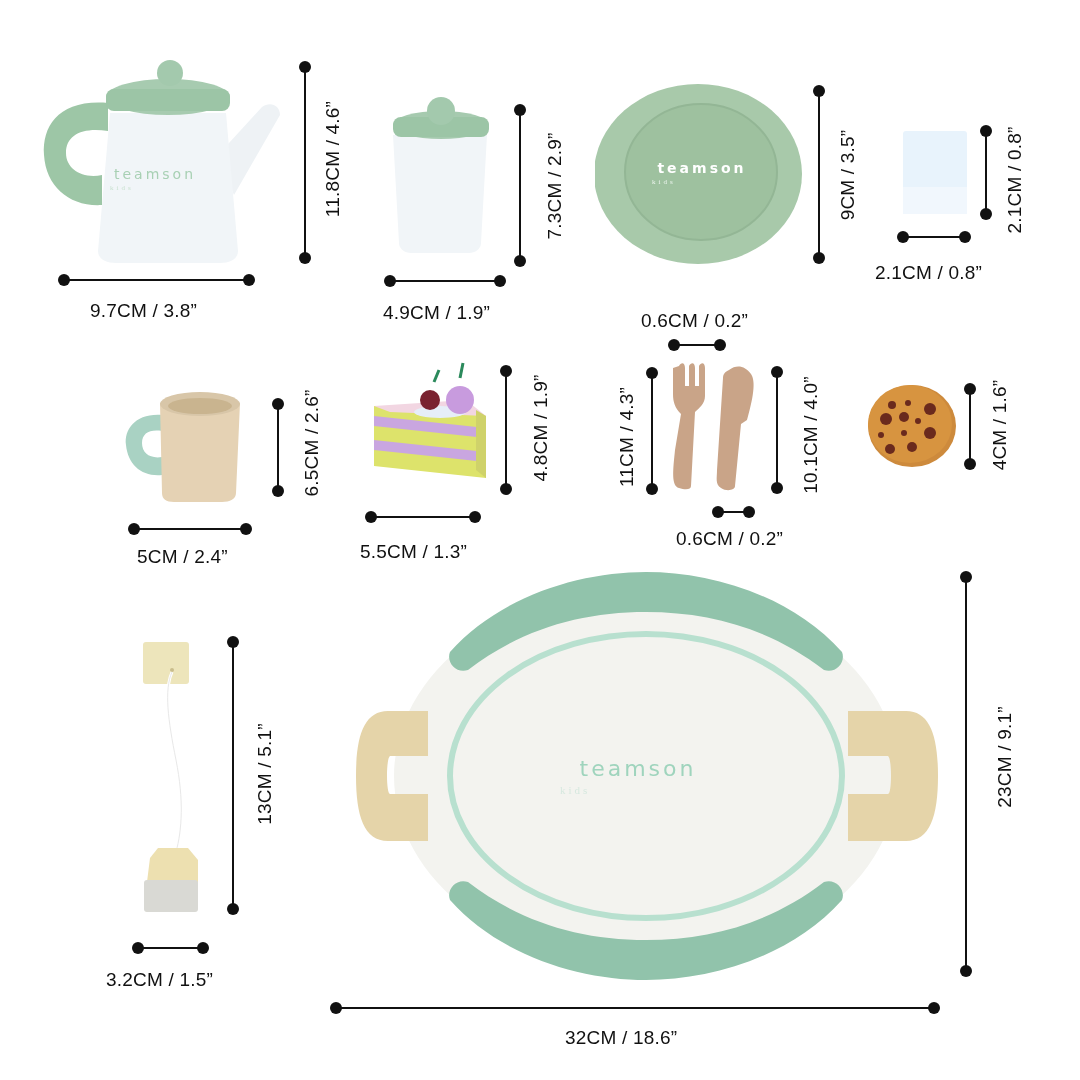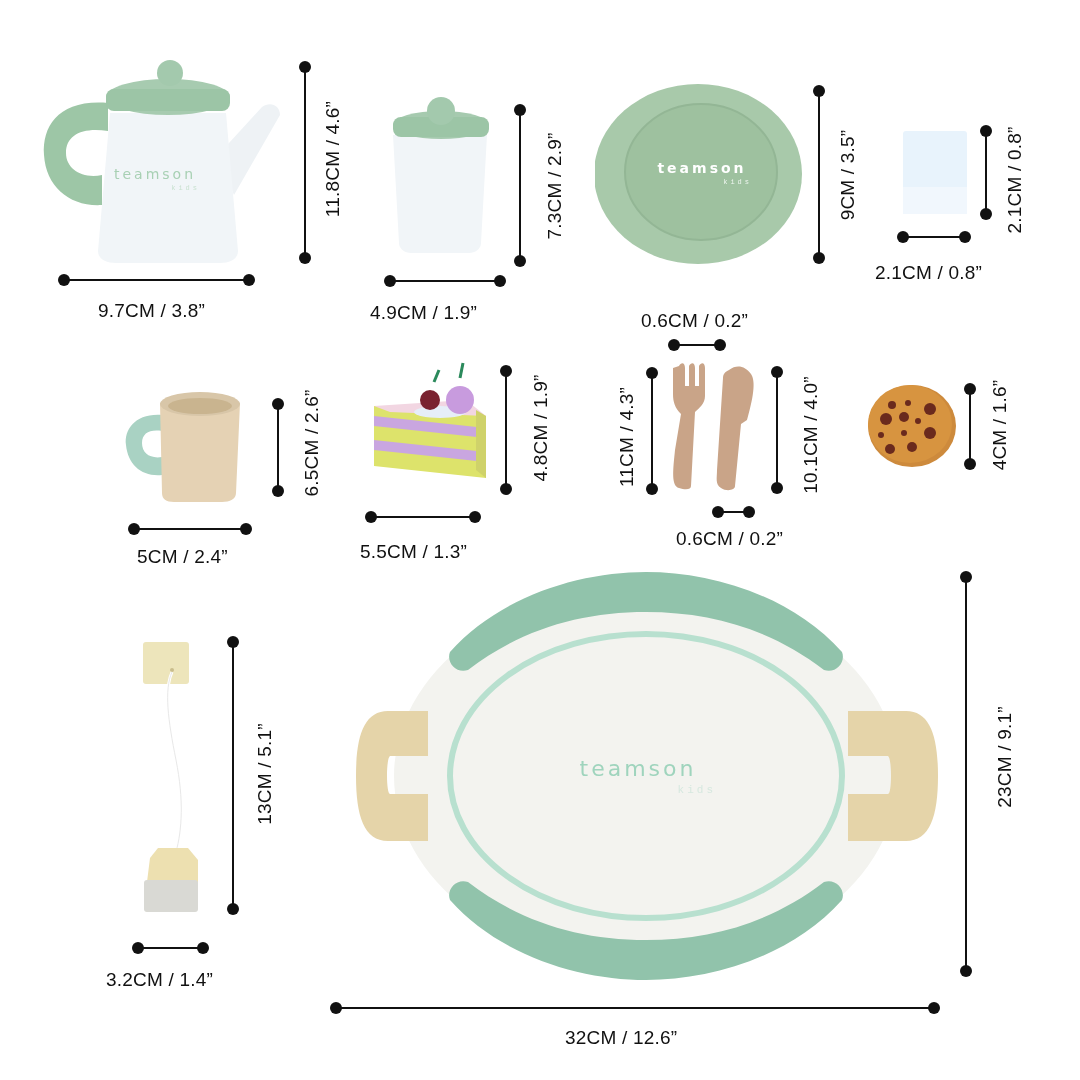--- a/index.html
+++ b/index.html
@@ -4,21 +4,21 @@
 <style>
   html, body { margin: 0; padding: 0; background: #ffffff; }
   #canvas { position: relative; width: 1080px; height: 1080px; overflow: hidden; background: #ffffff; font-family: "Liberation Sans", sans-serif; color: #111; }
   .abs { position: absolute; }
   .label { position: absolute; font-size: 19px; white-space: nowrap; color: #111; letter-spacing: 0.2px; }
   .vlabel { position: absolute; font-size: 19px; white-space: nowrap; color: #111; transform: rotate(-90deg); transform-origin: center center; letter-spacing: 0.2px; }
   .hline { position: absolute; height: 2px; background: #111; }
   .vline { position: absolute; width: 2px; background: #111; }
   .dot { position: absolute; width: 12px; height: 12px; border-radius: 50%; background: #111; }
   .brand { position: absolute; font-family: "DejaVu Sans", sans-serif; letter-spacing: 3px; text-align: center; }
-  .brand-sub { position: absolute; font-family: Liberation Mono, monospace; letter-spacing: 3px; text-align: right; }
+  .brand-sub { position: absolute; font-family: Liberation Serif, serif; letter-spacing: 3px; text-align: left; }
 </style>
 </head>
 <body>
 
 <div id="canvas">
 
   <svg class="abs" style="left:40px;top:55px" width="250" height="215">
 
     <path d="M68,48 C20,44 2,70 4,100 C6,132 30,152 62,150 L62,120 C42,124 26,114 26,98 C26,80 42,72 68,76 Z" fill="#9dc6a6"></path>
 
@@ -29,38 +29,38 @@
     <ellipse cx="128" cy="42" rx="62" ry="18" fill="#a7cbb0"></ellipse>
     <rect x="66" y="34" width="124" height="22" rx="8" fill="#9cc5a6"></rect>
     <circle cx="130" cy="18" r="13" fill="#a3c9ad"></circle>
   </svg>
   <div class="brand" style="left:110px;top:166px;width:90px;font-size:14px;color:#a8d0b4;">teamson</div>
   <div class="brand-sub" style="left:110px;top:184px;width:90px;font-size:7px;color:#c9e1d0;">kids</div>
 
   <div class="dot" style="left:58px;top:274px"></div>
   <div class="hline" style="left:64px;top:279px;width:184px"></div>
   <div class="dot" style="left:243px;top:274px"></div>
-  <div class="label" style="left:98px;top:300px">9.7CM / 3.8”</div>
+  <div class="label" style="left:90px;top:300px">9.7CM / 3.8”</div>
 
   <div class="dot" style="left:299px;top:61px"></div>
   <div class="vline" style="left:304px;top:66px;height:192px"></div>
   <div class="dot" style="left:299px;top:252px"></div>
   <div class="vlabel" style="left:258px;top:148px;width:150px;text-align:center">11.8CM / 4.6”</div>
 
   <svg class="abs" style="left:385px;top:95px" width="120" height="160">
     <path d="M8,40 L102,40 L96,148 C96,154 90,158 84,158 L26,158 C20,158 14,154 14,148 Z" fill="#f1f5f8"></path>
     <ellipse cx="56" cy="30" rx="48" ry="14" fill="#a6caaf"></ellipse>
     <rect x="8" y="22" width="96" height="20" rx="8" fill="#9cc5a6"></rect>
     <circle cx="56" cy="16" r="14" fill="#a3c9ad"></circle>
   </svg>
 
   <div class="dot" style="left:384px;top:275px"></div>
   <div class="hline" style="left:390px;top:280px;width:110px"></div>
   <div class="dot" style="left:494px;top:275px"></div>
-  <div class="label" style="left:370px;top:302px">4.9CM / 1.9”</div>
+  <div class="label" style="left:383px;top:302px">4.9CM / 1.9”</div>
 
   <div class="dot" style="left:514px;top:104px"></div>
   <div class="vline" style="left:519px;top:110px;height:150px"></div>
   <div class="dot" style="left:514px;top:255px"></div>
   <div class="vlabel" style="left:480px;top:175px;width:150px;text-align:center">7.3CM / 2.9”</div>
 
   <svg class="abs" style="left:595px;top:83px" width="210" height="182">
     <ellipse cx="103" cy="91" rx="104" ry="90" fill="#a8c9aa"></ellipse>
     <ellipse cx="106" cy="89" rx="76" ry="68" fill="#9ec19f" stroke="#93b695" stroke-width="2"></ellipse>
   </svg>
@@ -182,21 +182,21 @@
   </svg>
 
   <div class="dot" style="left:227px;top:636px"></div>
   <div class="vline" style="left:232px;top:642px;height:266px"></div>
   <div class="dot" style="left:227px;top:903px"></div>
   <div class="vlabel" style="left:190px;top:763px;width:150px;text-align:center">13CM / 5.1”</div>
 
   <div class="dot" style="left:132px;top:942px"></div>
   <div class="hline" style="left:138px;top:947px;width:68px"></div>
   <div class="dot" style="left:197px;top:942px"></div>
-  <div class="label" style="left:106px;top:969px">3.2CM / 1.4”</div>
+  <div class="label" style="left:106px;top:969px">3.2CM / 1.5”</div>
 
   <svg class="abs" style="left:350px;top:566px" width="590" height="420">
 
     <ellipse cx="296" cy="210" rx="252" ry="190" fill="#f3f3ef"></ellipse>
 
     <path d="M38,145 C14,145 6,170 6,210 C6,250 14,275 38,275 L78,275 L78,228 L40,228 C36,228 36,192 40,190 L78,190 L78,145 Z" fill="#e5d4a9"></path>
     <path d="M556,145 C580,145 588,170 588,210 C588,250 580,275 556,275 L498,275 L498,228 L538,228 C542,228 542,192 538,190 L498,190 L498,145 Z" fill="#e5d4a9"></path>
 
     <path d="M100,86 C150,30 230,6 296,6 C362,6 442,30 492,86 C496,96 486,108 474,104 C422,64 362,46 296,46 C230,46 170,64 118,104 C106,108 96,96 100,86 Z" fill="#91c3ab"></path>
 
@@ -208,15 +208,15 @@
   <div class="brand-sub" style="left:560px;top:784px;width:156px;font-size:11px;color:#d6e8df;">kids</div>
 
   <div class="dot" style="left:960px;top:571px"></div>
   <div class="vline" style="left:965px;top:577px;height:394px"></div>
   <div class="dot" style="left:960px;top:965px"></div>
   <div class="vlabel" style="left:935px;top:746px;width:140px;text-align:center">23CM / 9.1”</div>
 
   <div class="dot" style="left:330px;top:1002px"></div>
   <div class="hline" style="left:336px;top:1007px;width:598px"></div>
   <div class="dot" style="left:928px;top:1002px"></div>
-  <div class="label" style="left:565px;top:1027px">32CM / 12.6”</div>
+  <div class="label" style="left:565px;top:1027px">32CM / 18.6”</div>
 
 </div>
 
 </body></html>

